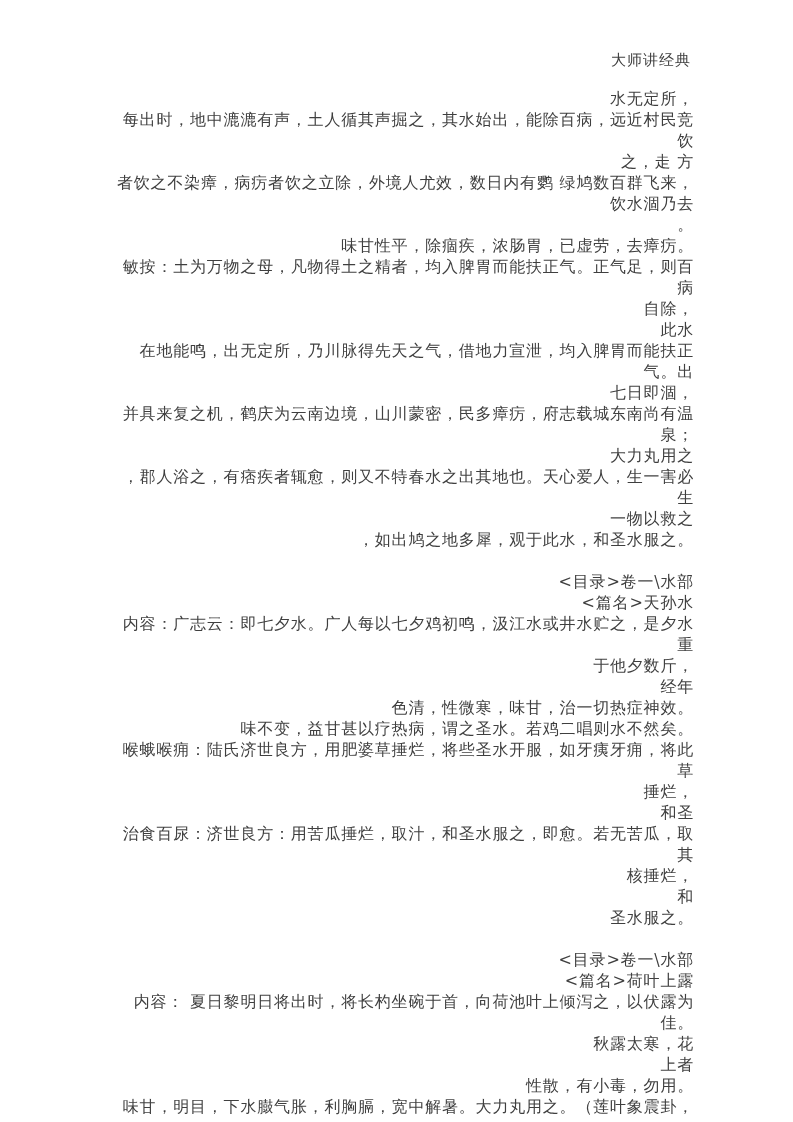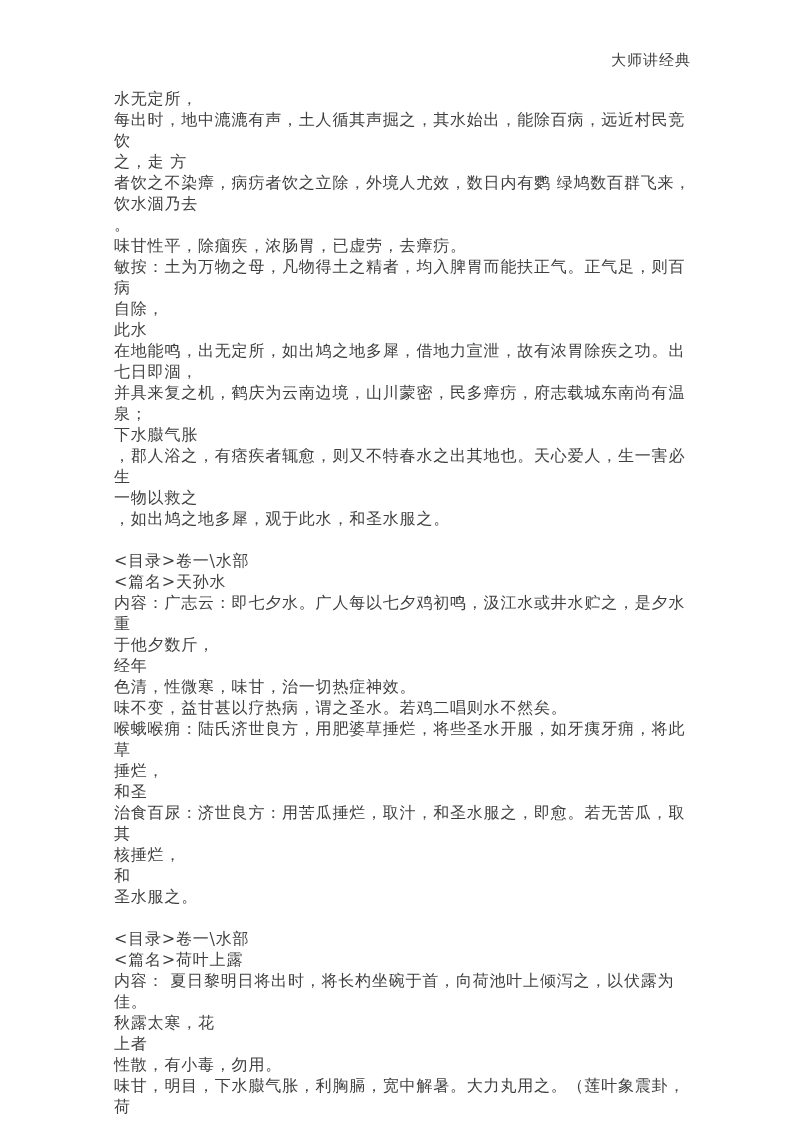--- a/index.html
+++ b/index.html
@@ -33,44 +33,45 @@
     left: 114px;
     width: 580px;
     font-size: 16px;
     line-height: 21px;
     letter-spacing: 0.8px;
     color: #3f3f3f;
   }
   .line {
     min-height: 21px;
     white-space: pre-wrap;
+    text-align: right;
   }
 </style>
 </head>
 <body>
 
 <div class="page">
   <div class="header">大师讲经典</div>
 
   <div class="content">
 
   <div class="line">水无定所，</div>
       <div class="line">每出时，地中漉漉有声，土人循其声掘之，其水始出，能除百病，远近村民竞饮</div>
       <div class="line">之，走 方</div>
       <div class="line">者饮之不染瘴，病疠者饮之立除，外境人尤效，数日内有鹦 绿鸠数百群飞来，</div>
       <div class="line">饮水涸乃去</div>
       <div class="line">。</div>
       <div class="line">味甘性平，除痼疾，浓肠胃，已虚劳，去瘴疠。</div>
       <div class="line">敏按：土为万物之母，凡物得土之精者，均入脾胃而能扶正气。正气足，则百病</div>
       <div class="line">自除，</div>
       <div class="line">此水</div>
-      <div class="line">在地能鸣，出无定所，如出鸠之地多犀，借地力宣泄，故有浓胃除疾之功。出</div>
+      <div class="line">在地能鸣，出无定所，乃川脉得先天之气，借地力宣泄，均入脾胃而能扶正气。出</div>
       <div class="line">七日即涸，</div>
       <div class="line">并具来复之机，鹤庆为云南边境，山川蒙密，民多瘴疠，府志载城东南尚有温泉；</div>
-      <div class="line">下水臌气胀</div>
+      <div class="line">大力丸用之</div>
       <div class="line">，郡人浴之，有痞疾者辄愈，则又不特春水之出其地也。天心爱人，生一害必生</div>
       <div class="line">一物以救之</div>
       <div class="line">，如出鸠之地多犀，观于此水，和圣水服之。</div>
       <div class="line"></div>
       <div class="line">&lt;目录&gt;卷一\水部</div>
       <div class="line">&lt;篇名&gt;天孙水</div>
       <div class="line">内容：广志云：即七夕水。广人每以七夕鸡初鸣，汲江水或井水贮之，是夕水重</div>
       <div class="line">于他夕数斤，</div>
       <div class="line">经年</div>
       <div class="line">色清，性微寒，味甘，治一切热症神效。</div>

